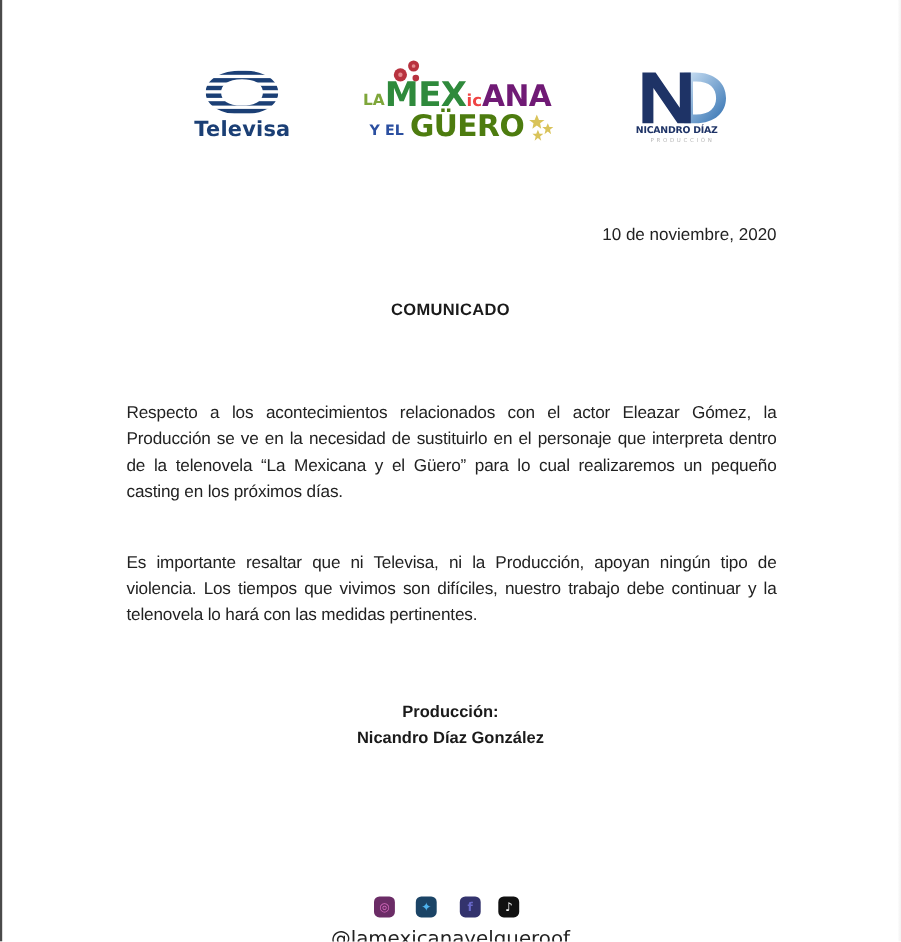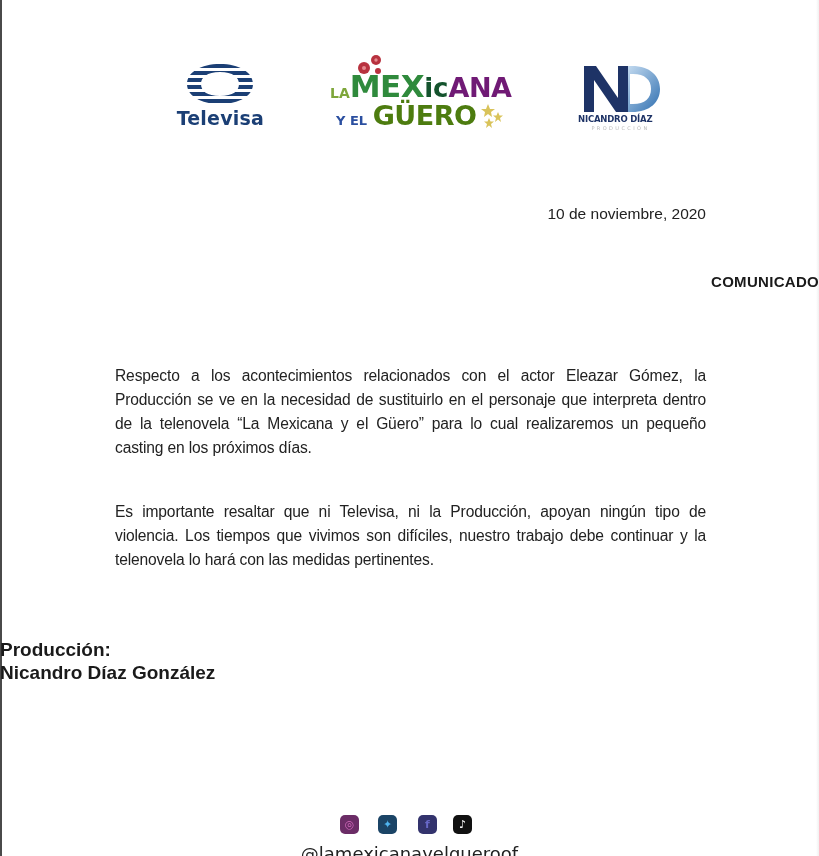--- a/index.html
+++ b/index.html
@@ -30,21 +30,21 @@
       color: #1b3f75; letter-spacing: 0.2px;
       font-family: "DejaVu Sans", sans-serif;
     }
     .mexicana { left: 330px; top: 54px; width: 175px; height: 82px; }
     .mexicana .row1 {
       position: absolute; left: 0; top: 14px; white-space: nowrap;
       font-family: "DejaVu Sans", sans-serif; font-weight: bold;
     }
     .mexicana .la { font-size: 14px; color: #7ea63a; vertical-align: middle; }
     .mexicana .mex { font-size: 31px; color: #2f8a3c; letter-spacing: -0.5px; }
-    .mexicana .ic { font-size: 26px; color: #14532d; margin-top: 44px; }
+    .mexicana .ic { font-size: 15px; color: #ef4444; margin-top: 44px; }
     .mexicana .ana { font-size: 27px; color: #701a75; letter-spacing: -0.5px; }
     .mexicana .row2 {
       position: absolute; left: 6px; top: 46px; white-space: nowrap;
       font-family: "DejaVu Sans", sans-serif; font-weight: bold;
     }
     .mexicana .yel { font-size: 13px; color: #2b4fa0; vertical-align: middle; }
     .mexicana .guero { font-size: 27px; color: #4d7c0f; letter-spacing: -0.5px; }
     .mexicana .flowers { position: absolute; left: 26px; top: 0px; }
     .mexicana .stars { position: absolute; left: 150px; top: 50px; }
 
@@ -61,33 +61,33 @@
     }
 
     
     .date {
       position: absolute; right: 113px; top: 205px;
       font-family: Liberation Sans, sans-serif; font-size: 15.5px;
       color: #222;
     }
     .title {
       position: absolute; left: 0; width: 819px; top: 273px;
-      text-align: right; font-weight: bold; font-size: 15px; color: #1a1a1a;
+      text-align: center; font-weight: bold; font-size: 15px; color: #1a1a1a;
       letter-spacing: 0.3px;
     }
     .para {
       position: absolute; left: 115px; width: 591px;
       font-size: 15.6px; line-height: 24px; text-align: justify; color: #222;
       letter-spacing: -0.15px;
     }
     .p1 { top: 364px; }
     .p2 { top: 500px; }
     .sig {
-      position: absolute; left: 0; width: 819px; 
-      font-weight: bold; font-size: 19px; color: #1a1a1a;
+      position: absolute; left: 0; width: 819px; text-align: center;
+      font-weight: bold; font-size: 15px; color: #1a1a1a;
     }
     .sig1 { top: 639px; }
     .sig2 { top: 662px; }
 
     
     .social {
       position: absolute; top: 815px; left: 0; width: 819px; height: 22px;
     }
     .sicon {
       position: absolute; top: 0; width: 19px; height: 19px; border-radius: 5px;

